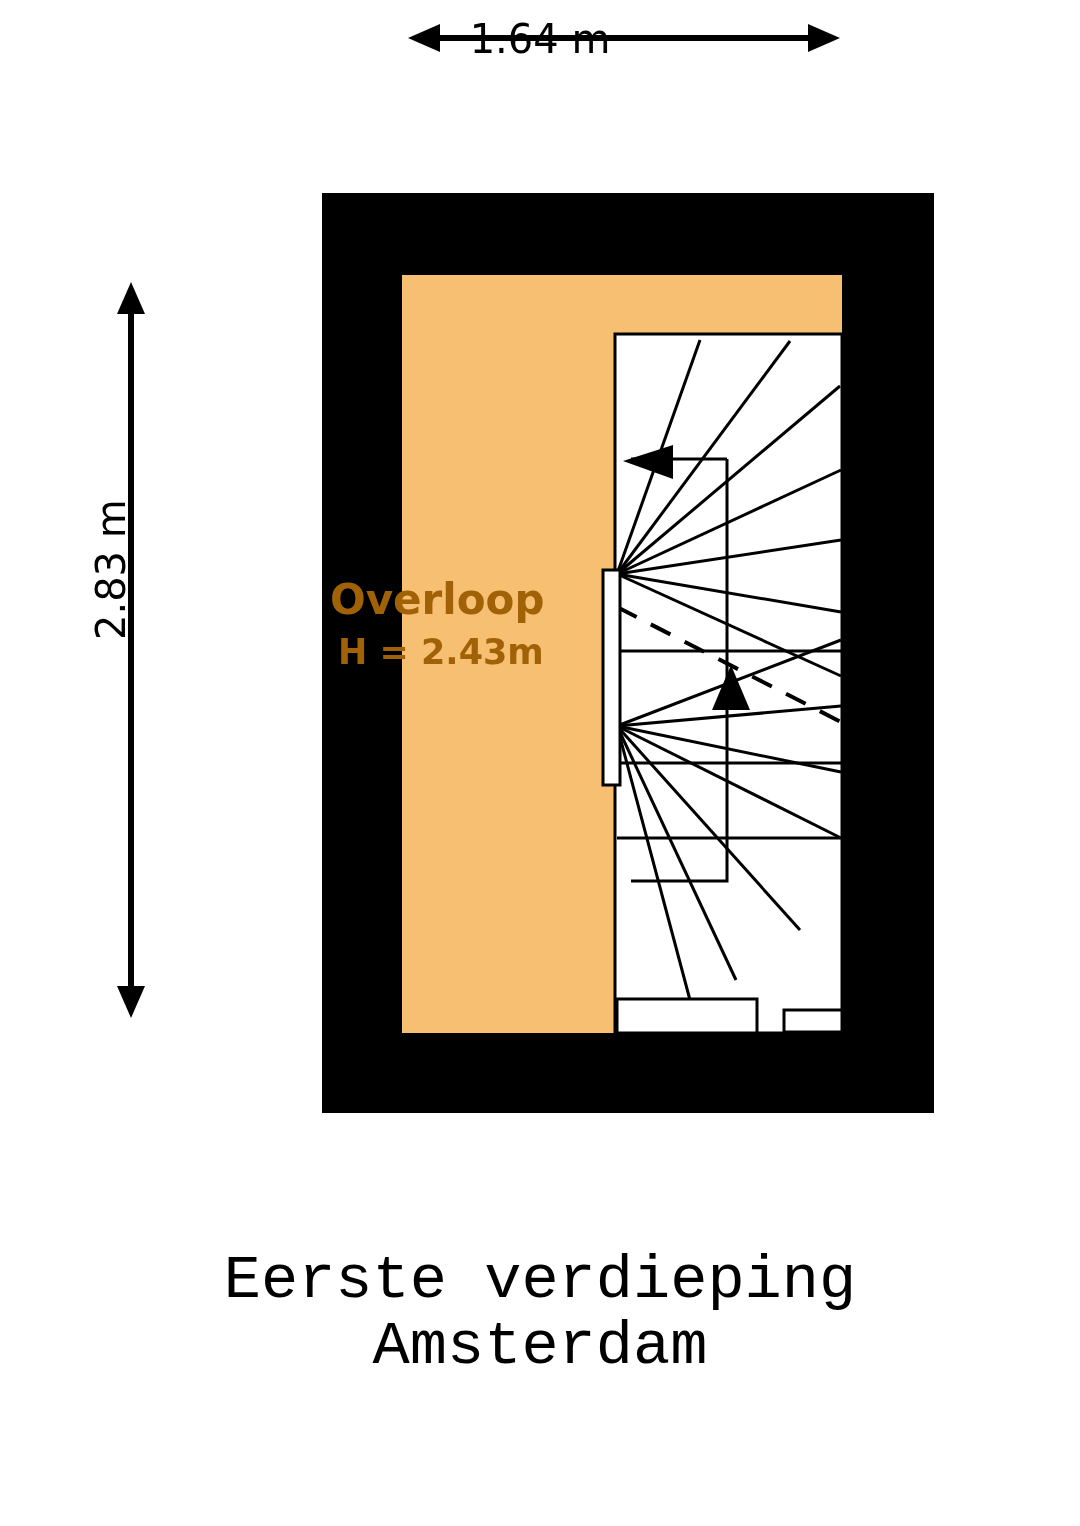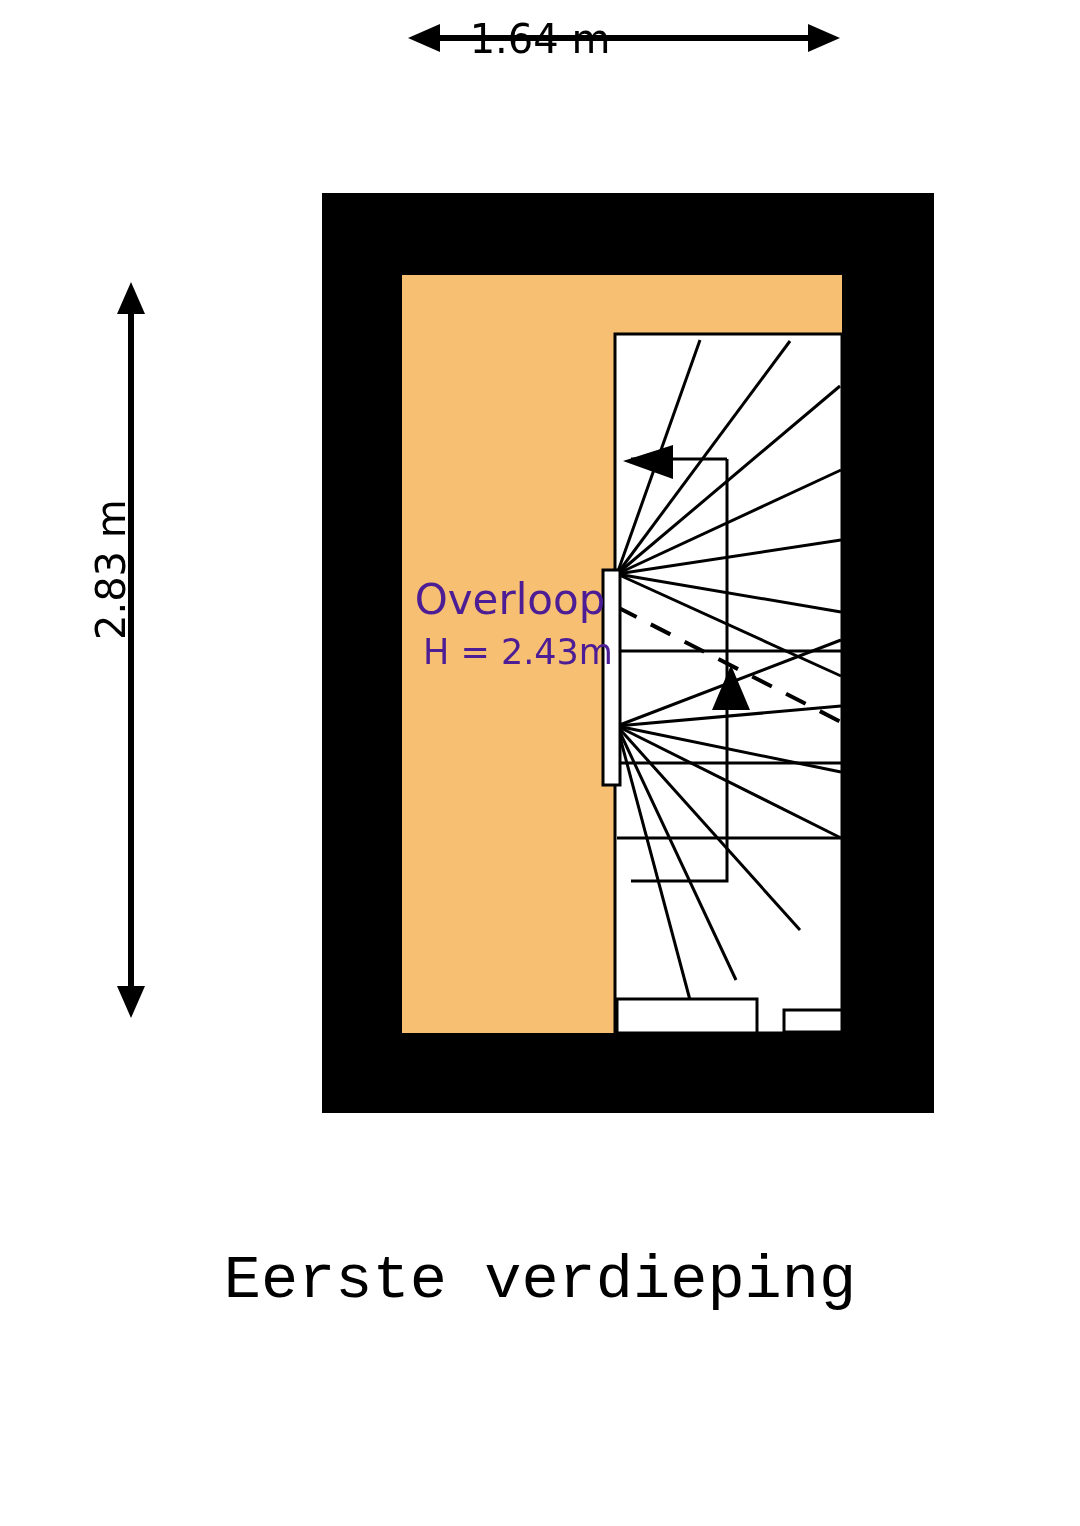--- a/index.html
+++ b/index.html
@@ -35,23 +35,24 @@
   }
   #dim-left-label {
     left: 88px;
     top: 640px;
     transform: rotate(-90deg);
     transform-origin: left top;
     font-size: 40px;
   }
   .room-label {
     position: absolute;
-    text-align: center;
-    color: #4c1d95;
+    text-align: left;
+    color: #a16207;
     white-space: nowrap;
+    font-weight: bold;
   }
   #room-name {
     left: 330px;
     top: 575px;
     width: 360px;
     font-size: 42px;
   }
   #room-height {
     left: 338px;
     top: 632px;
@@ -153,15 +154,16 @@
   </svg>
 
   <div class="dim-label" id="dim-top-label">1.64 m</div>
   <div class="dim-label" id="dim-left-label">2.83 m</div>
 
   <div class="room-label" id="room-name">Overloop</div>
   <div class="room-label" id="room-height">H = 2.43m</div>
 
   <div id="caption">
     <div>Eerste verdieping</div>
+    <div>Amsterdam</div>
   </div>
 
 </div>
 
 </body></html>

